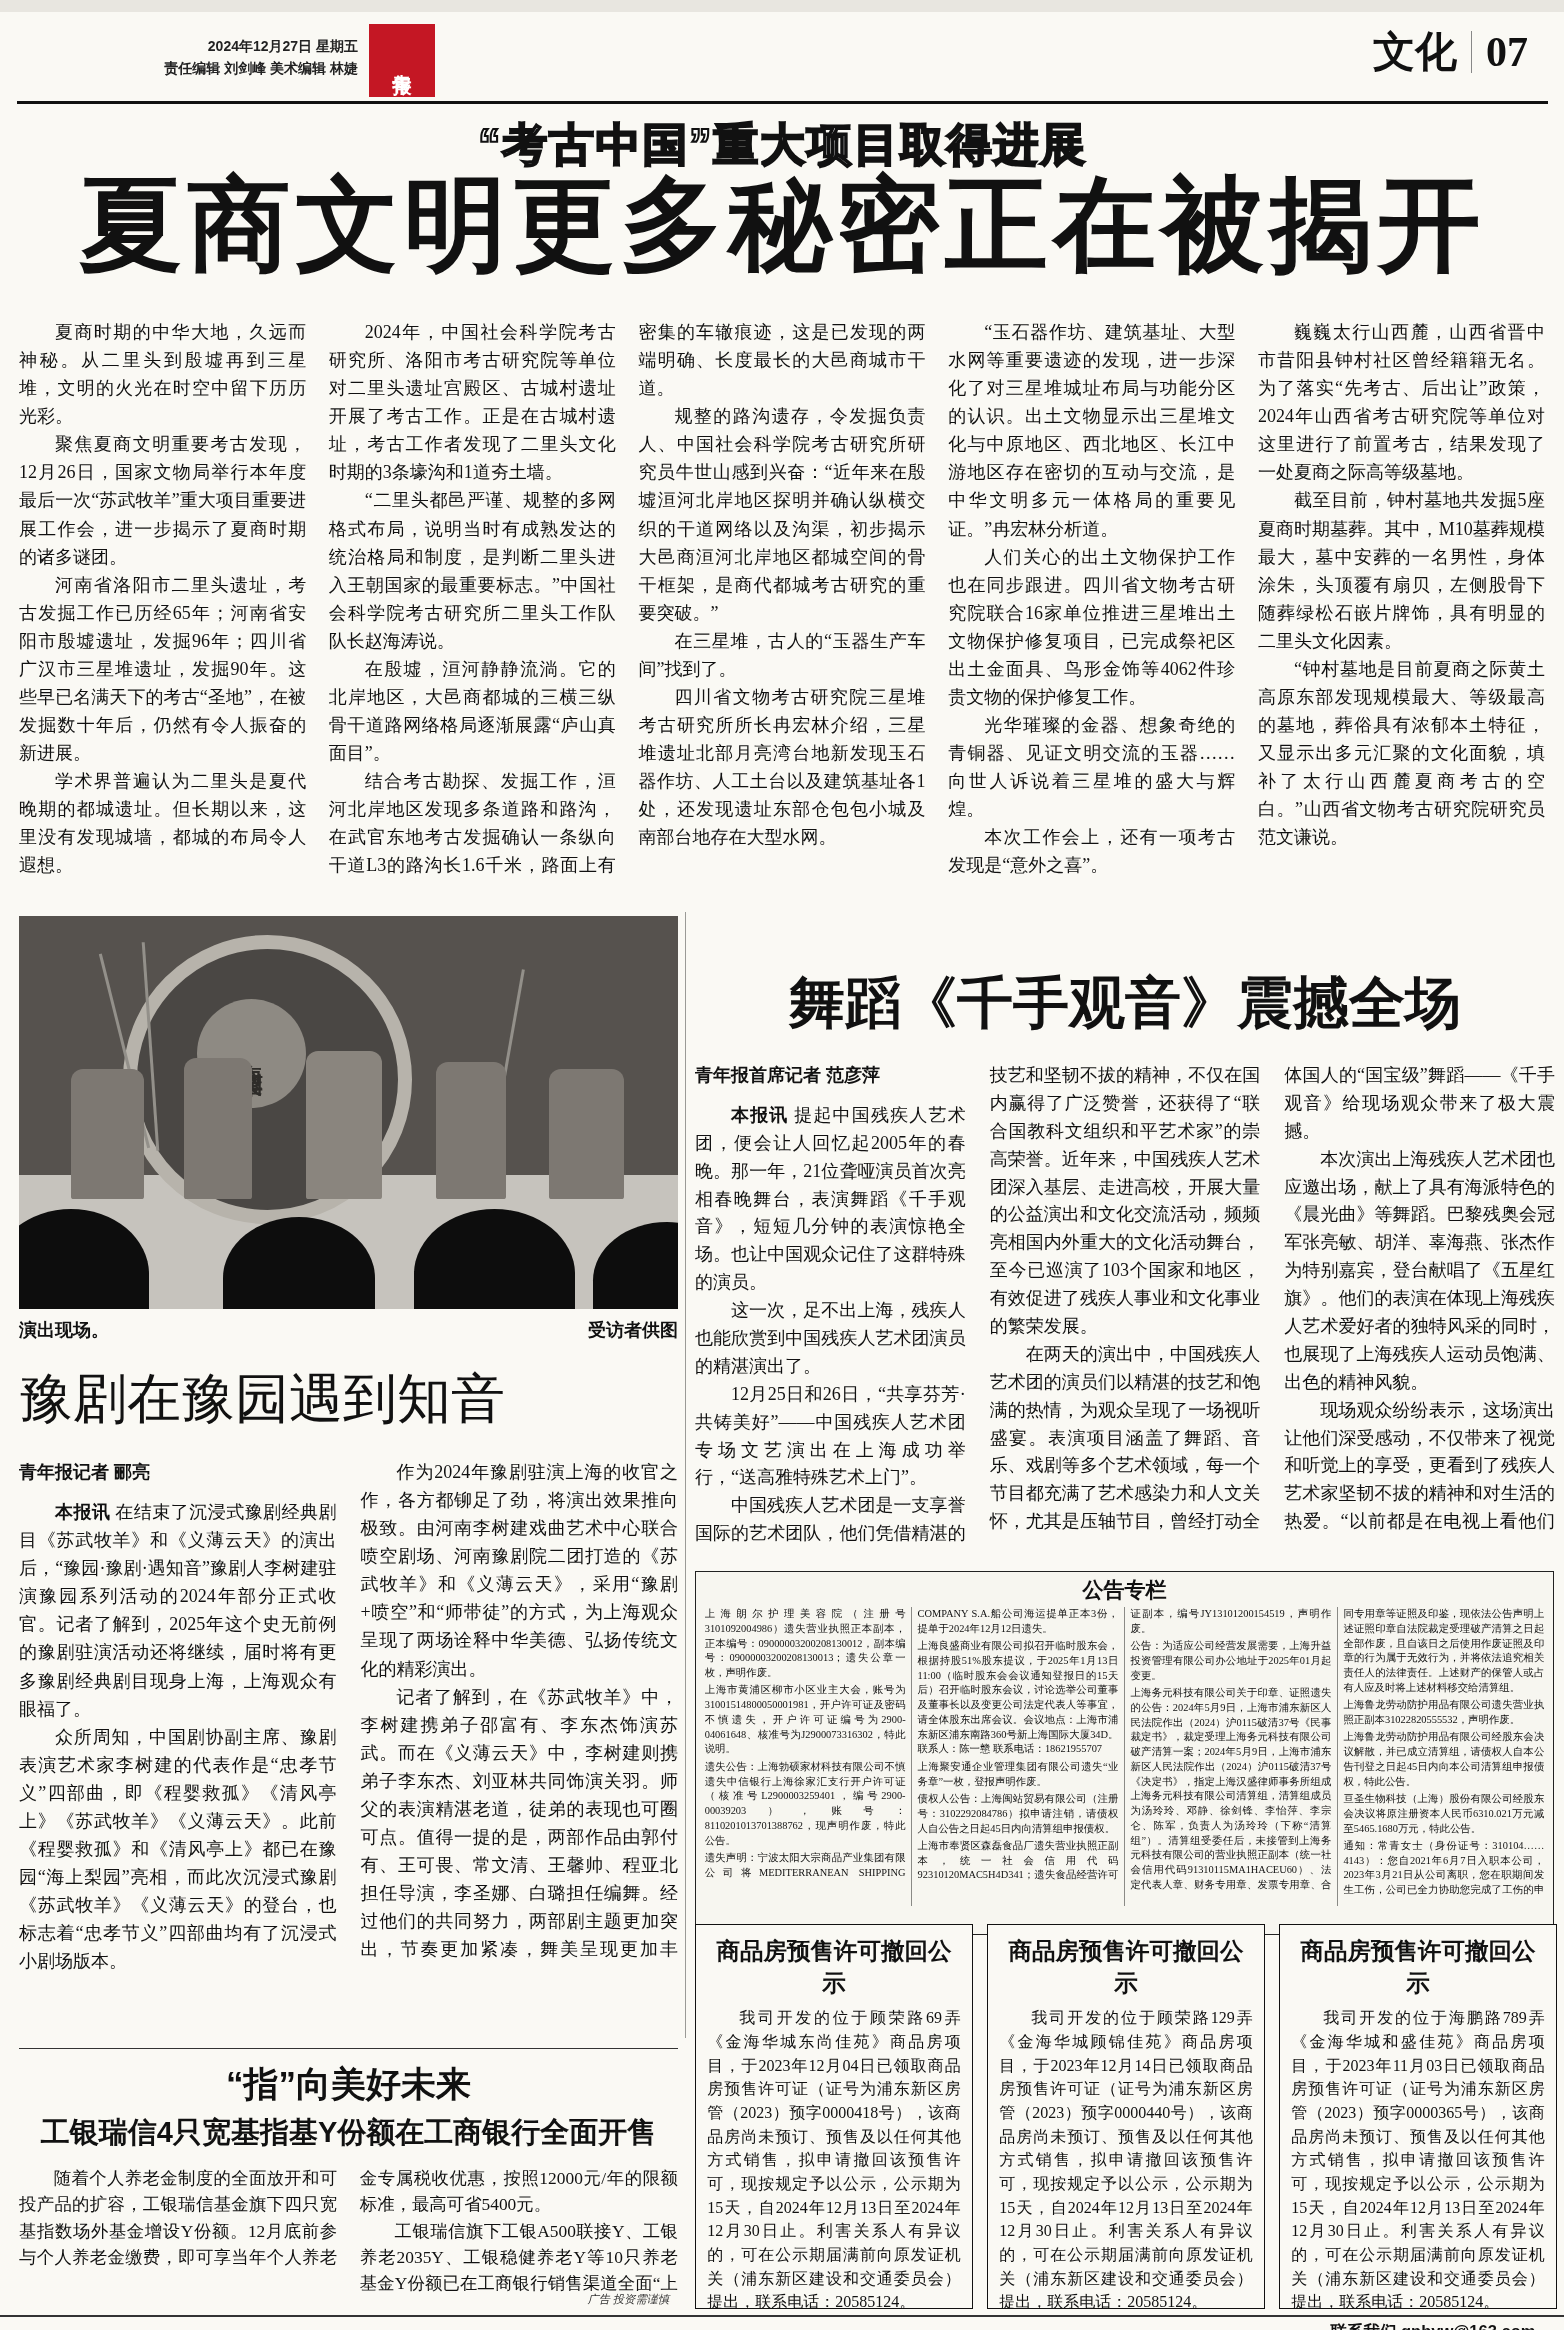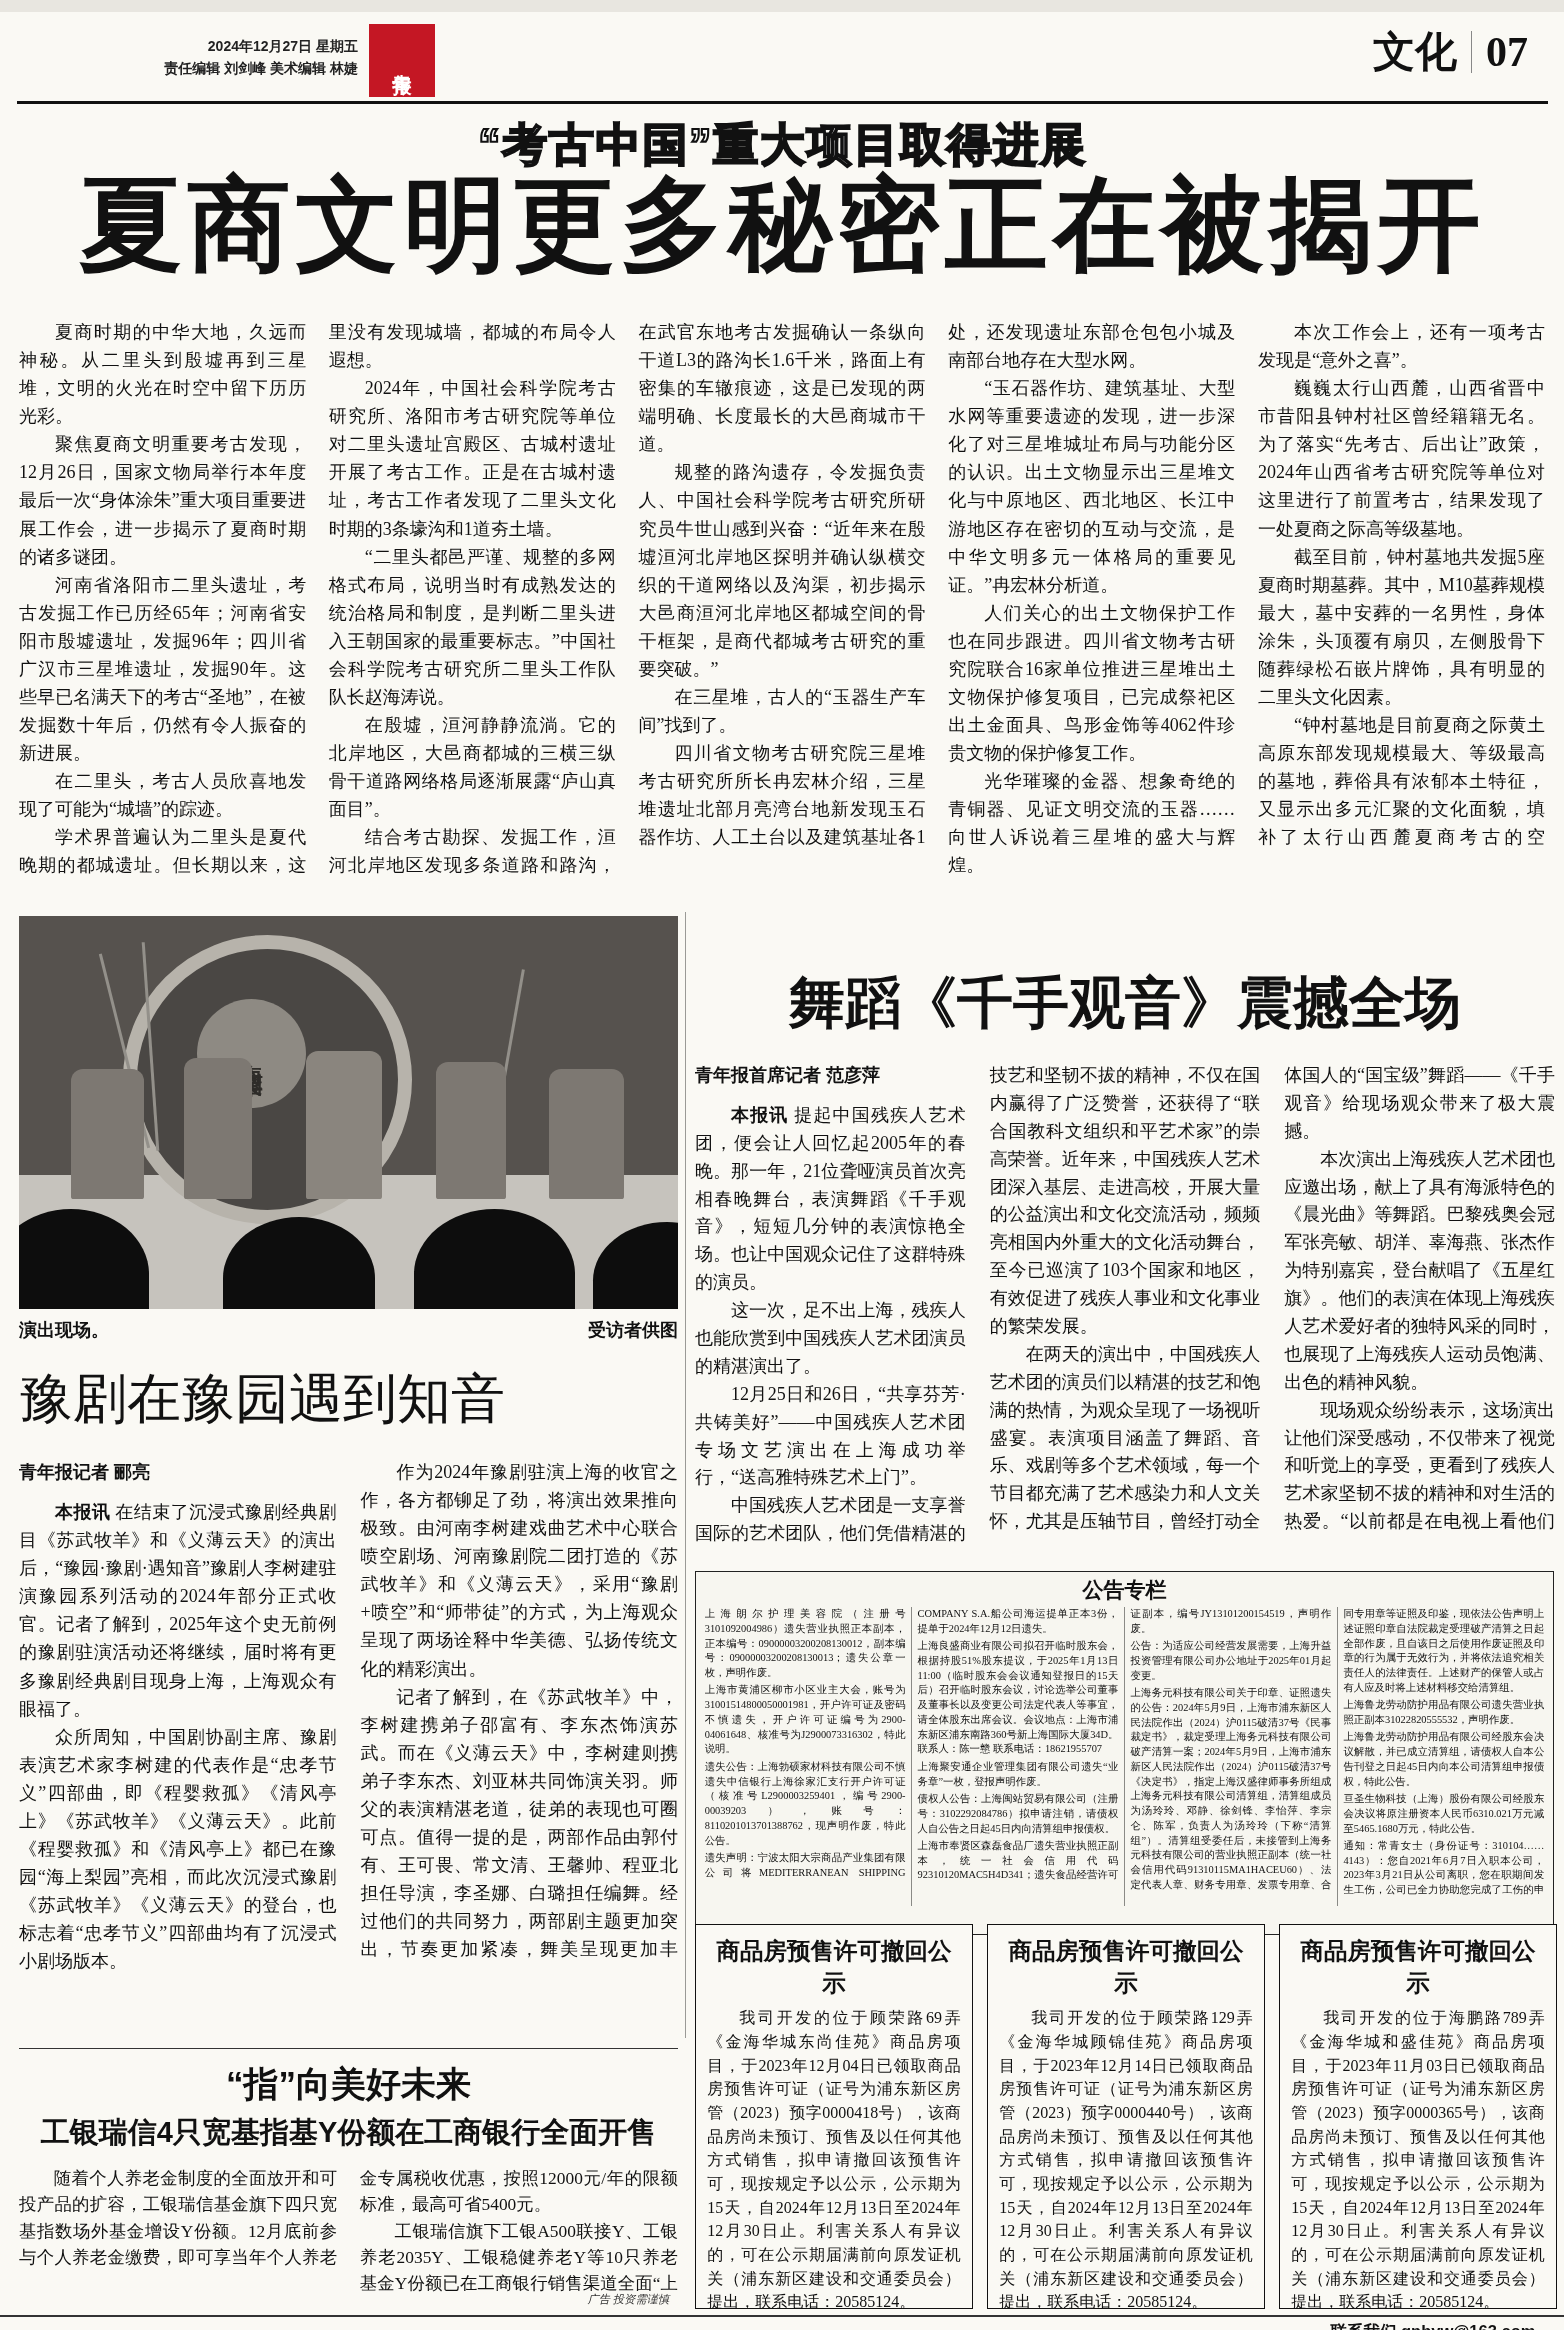--- a/index.html
+++ b/index.html
@@ -120,23 +120,22 @@
     <span class="hdr-section">文化</span>
     <span class="hdr-divider"></span>
     <span class="hdr-page">07</span>
   </div>
   <div class="hdr-rule"></div>
 
   <div class="lead-kicker">“考古中国”重大项目取得进展</div>
   <div class="lead-title">夏商文明更多秘密正在被揭开</div>
   <div class="lead-body flow">
   <p>夏商时期的中华大地，久远而神秘。从二里头到殷墟再到三星堆，文明的火光在时空中留下历历光彩。</p>
-      <p>聚焦夏商文明重要考古发现，12月26日，国家文物局举行本年度最后一次“身体涂朱”重大项目重要进展工作会，进一步揭示了夏商时期的诸多谜团。</p>
+      <p>聚焦夏商文明重要考古发现，12月26日，国家文物局举行本年度最后一次“苏武牧羊”重大项目重要进展工作会，进一步揭示了夏商时期的诸多谜团。</p>
       <p>河南省洛阳市二里头遗址，考古发掘工作已历经65年；河南省安阳市殷墟遗址，发掘96年；四川省广汉市三星堆遗址，发掘90年。这些早已名满天下的考古“圣地”，在被发掘数十年后，仍然有令人振奋的新进展。</p>
-      <p>在二里头，考古人员欣喜地发现了可能为“城墙”的踪迹。</p>
       <p>学术界普遍认为二里头是夏代晚期的都城遗址。但长期以来，这里没有发现城墙，都城的布局令人遐想。</p>
       <p>2024年，中国社会科学院考古研究所、洛阳市考古研究院等单位对二里头遗址宫殿区、古城村遗址开展了考古工作。正是在古城村遗址，考古工作者发现了二里头文化时期的3条壕沟和1道夯土墙。</p>
       <p>“二里头都邑严谨、规整的多网格式布局，说明当时有成熟发达的统治格局和制度，是判断二里头进入王朝国家的最重要标志。”中国社会科学院考古研究所二里头工作队队长赵海涛说。</p>
       <p>在殷墟，洹河静静流淌。它的北岸地区，大邑商都城的三横三纵骨干道路网络格局逐渐展露“庐山真面目”。</p>
       <p>结合考古勘探、发掘工作，洹河北岸地区发现多条道路和路沟，在武官东地考古发掘确认一条纵向干道L3的路沟长1.6千米，路面上有密集的车辙痕迹，这是已发现的两端明确、长度最长的大邑商城市干道。</p>
       <p>规整的路沟遗存，令发掘负责人、中国社会科学院考古研究所研究员牛世山感到兴奋：“近年来在殷墟洹河北岸地区探明并确认纵横交织的干道网络以及沟渠，初步揭示大邑商洹河北岸地区都城空间的骨干框架，是商代都城考古研究的重要突破。”</p>
       <p>在三星堆，古人的“玉器生产车间”找到了。</p>
       <p>四川省文物考古研究院三星堆考古研究所所长冉宏林介绍，三星堆遗址北部月亮湾台地新发现玉石器作坊、人工土台以及建筑基址各1处，还发现遗址东部仓包包小城及南部台地存在大型水网。</p>
       <p>“玉石器作坊、建筑基址、大型水网等重要遗迹的发现，进一步深化了对三星堆城址布局与功能分区的认识。出土文物显示出三星堆文化与中原地区、西北地区、长江中游地区存在密切的互动与交流，是中华文明多元一体格局的重要见证。”冉宏林分析道。</p>
       <p>人们关心的出土文物保护工作也在同步跟进。四川省文物考古研究院联合16家单位推进三星堆出土文物保护修复项目，已完成祭祀区出土金面具、鸟形金饰等4062件珍贵文物的保护修复工作。</p>

